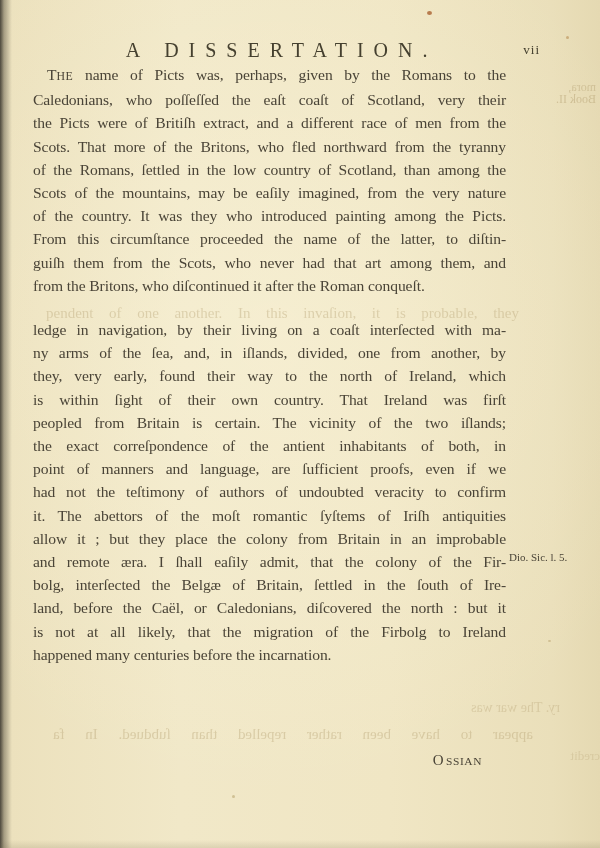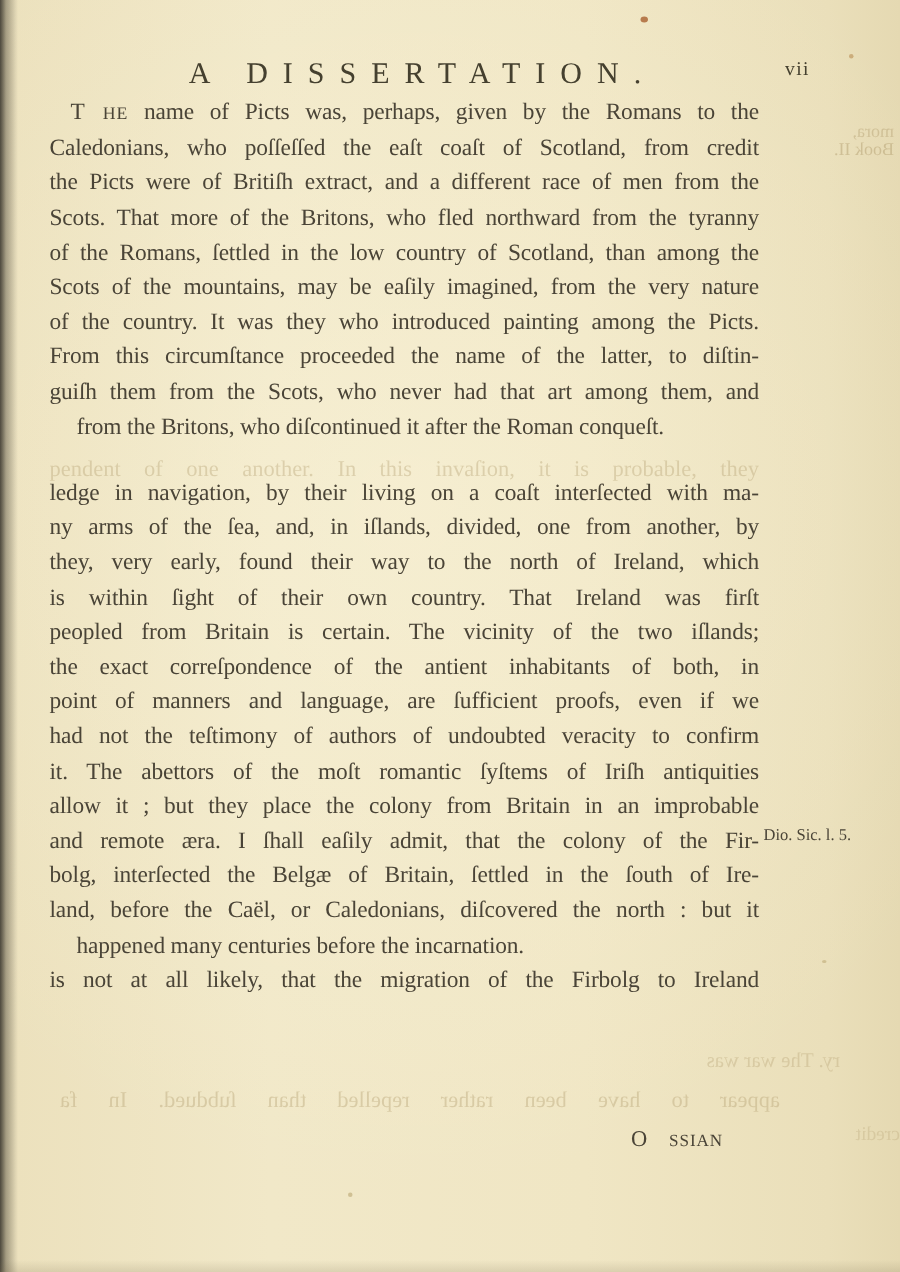--- a/index.html
+++ b/index.html
@@ -20,72 +20,72 @@
     background:linear-gradient(90deg,rgba(52,49,42,0.85) 0px,rgba(52,49,42,0.35) 4px,rgba(52,49,42,0) 12px);
     pointer-events:none;
   }
   .edge-bottom{
     position:absolute;left:0;right:0;bottom:0;height:8px;
     background:linear-gradient(0deg,rgba(120,108,80,0.18),rgba(120,108,80,0));
     pointer-events:none;
   }
   .running-head{
     position:absolute;left:40px;right:60px;top:38px;height:24px;
-    color:#45402f;display:flex;align-items:flex-start;
+    color:#45402f;display:flex;align-items:center;
   }
   .running-title{
     flex:1;text-align:center;font-size:20px;letter-spacing:10px;
     white-space:nowrap;
   }
   .folio{font-size:13px;letter-spacing:1px;}
   .body-text{
     position:absolute;left:33px;top:63px;width:473px;
     font-size:15.6px;line-height:23.2px;color:#4a4437;
     letter-spacing:-0.1px;
   }
   .para{margin:0 0 21px 0;}
   .line{white-space:nowrap;text-align:justify;text-align-last:justify;}
   .line.first{text-indent:14px;}
-  .line.last{text-align-last:left;margin-left:18px;}
+  .line.last{text-align-last:left;}
   .it{}
-  .sc{font-size:0.76em;letter-spacing:0.6px;text-transform:uppercase;margin-left:12px;}
+  .sc{font-size:0.76em;letter-spacing:0.6px;text-transform:uppercase;}
   .margin-note{
     position:absolute;left:509px;top:551px;width:88px;
     font-size:11px;color:#4a4437;line-height:1.15;white-space:nowrap;
   }
   .catchword{
     position:absolute;right:118px;top:752px;
     font-size:15px;color:#4a4437;letter-spacing:2.5px;
   }
   .ghost{
     position:absolute;color:#b5a173;filter:blur(0.5px);
     white-space:nowrap;pointer-events:none;
   }
   .ghost.mirrored{transform:scaleX(-1);}
-  .ghost.justified{white-space:nowrap;text-align-last:justify;}
+  .ghost.justified{white-space:nowrap;text-align-last:justify;margin-left:13px;}
   .speck{position:absolute;border-radius:50%;pointer-events:none;}
   .speck.s1{left:427px;top:11px;width:5px;height:4px;background:#a9602f;opacity:.8;}
   .speck.s2{left:566px;top:36px;width:3px;height:3px;background:#b98e54;opacity:.6;}
   .speck.s3{left:232px;top:795px;width:3px;height:3px;background:#b09a62;opacity:.5;}
   .speck.s4{left:548px;top:640px;width:3px;height:2px;background:#b5a06a;opacity:.5;}
 </style>
 </head>
 <body>
 
 <div class="page-scan">
 
   <div class="running-head">
     <span class="running-title">A DISSERTATION.</span>
     <span class="folio">vii</span>
   </div>
 
   <div class="body-text" id="body-text">
       <div class="para">
         <div class="line first"><span>T</span><span class="sc">he</span><span> name of </span><span class="it">Picts</span><span> was, perhaps, given by the Romans to the</span></div>
-        <div class="line"><span>Caledonians, who poſſeſſed the eaſt coaſt of Scotland, from credit</span></div>
+        <div class="line"><span>Caledonians, who poſſeſſed the eaſt coaſt of Scotland, very their</span></div>
         <div class="line"><span>the Picts were of Britiſh extract, and a different race of men from the</span></div>
         <div class="line"><span>Scots. That more of the Britons, who fled northward from the tyranny</span></div>
         <div class="line"><span>of the Romans, ſettled in the low country of Scotland, than among the</span></div>
         <div class="line"><span>Scots of the mountains, may be eaſily imagined, from the very nature</span></div>
         <div class="line"><span>of the country.  It was they who introduced painting among the Picts.</span></div>
         <div class="line"><span>From this circumſtance proceeded the name of the latter, to diſtin-</span></div>
         <div class="line"><span>guiſh them from the Scots, who never had that art among them, and</span></div>
         <div class="line last"><span>from the Britons, who diſcontinued it after the Roman conqueſt.</span></div>
       </div>
       <div class="para">
@@ -95,22 +95,22 @@
         <div class="line"><span>is within ſight of their own country.  That Ireland was firſt</span></div>
         <div class="line"><span>peopled from Britain is certain.  The vicinity of the two iſlands;</span></div>
         <div class="line"><span>the exact correſpondence of the antient inhabitants of both,  in</span></div>
         <div class="line"><span>point of manners and language, are ſufficient proofs, even if we</span></div>
         <div class="line"><span>had not the teſtimony of authors of undoubted veracity to confirm</span></div>
         <div class="line"><span>it.  The abettors of the moſt romantic ſyſtems of Iriſh antiquities</span></div>
         <div class="line"><span>allow it ; but they place the colony from Britain in an improbable</span></div>
         <div class="line"><span>and remote æra.  I ſhall eaſily admit, that the colony of the </span><span class="it">Fir-</span></div>
         <div class="line"><span class="it">bolg</span><span>, interſected the </span><span class="it">Belgæ</span><span> of Britain, ſettled in the ſouth of Ire-</span></div>
         <div class="line"><span>land, before the </span><span class="it">Caël</span><span>, or Caledonians, diſcovered the north : but it</span></div>
+        <div class="line"><span>is not at all likely, that the migration of the Firbolg to Ireland</span></div>
         <div class="line last"><span>happened many centuries before the incarnation.</span></div>
-        <div class="line"><span>is not at all likely, that the migration of the Firbolg to Ireland</span></div>
       </div>
     </div>
 
   <div class="margin-note">Dio. Sic. l. 5.</div>
 
   <div class="catchword" id="catchword"><span>O</span><span class="sc">ssian</span></div>
 
   <div id="ghosts">
       <div class="ghost mirrored" style="left: 536px; top: 80px; width: 60px; font-size: 12px; opacity: 0.45;">mora,</div>
       <div class="ghost mirrored" style="left: 524px; top: 92px; width: 72px; font-size: 12px; opacity: 0.5;">Book II.</div>

